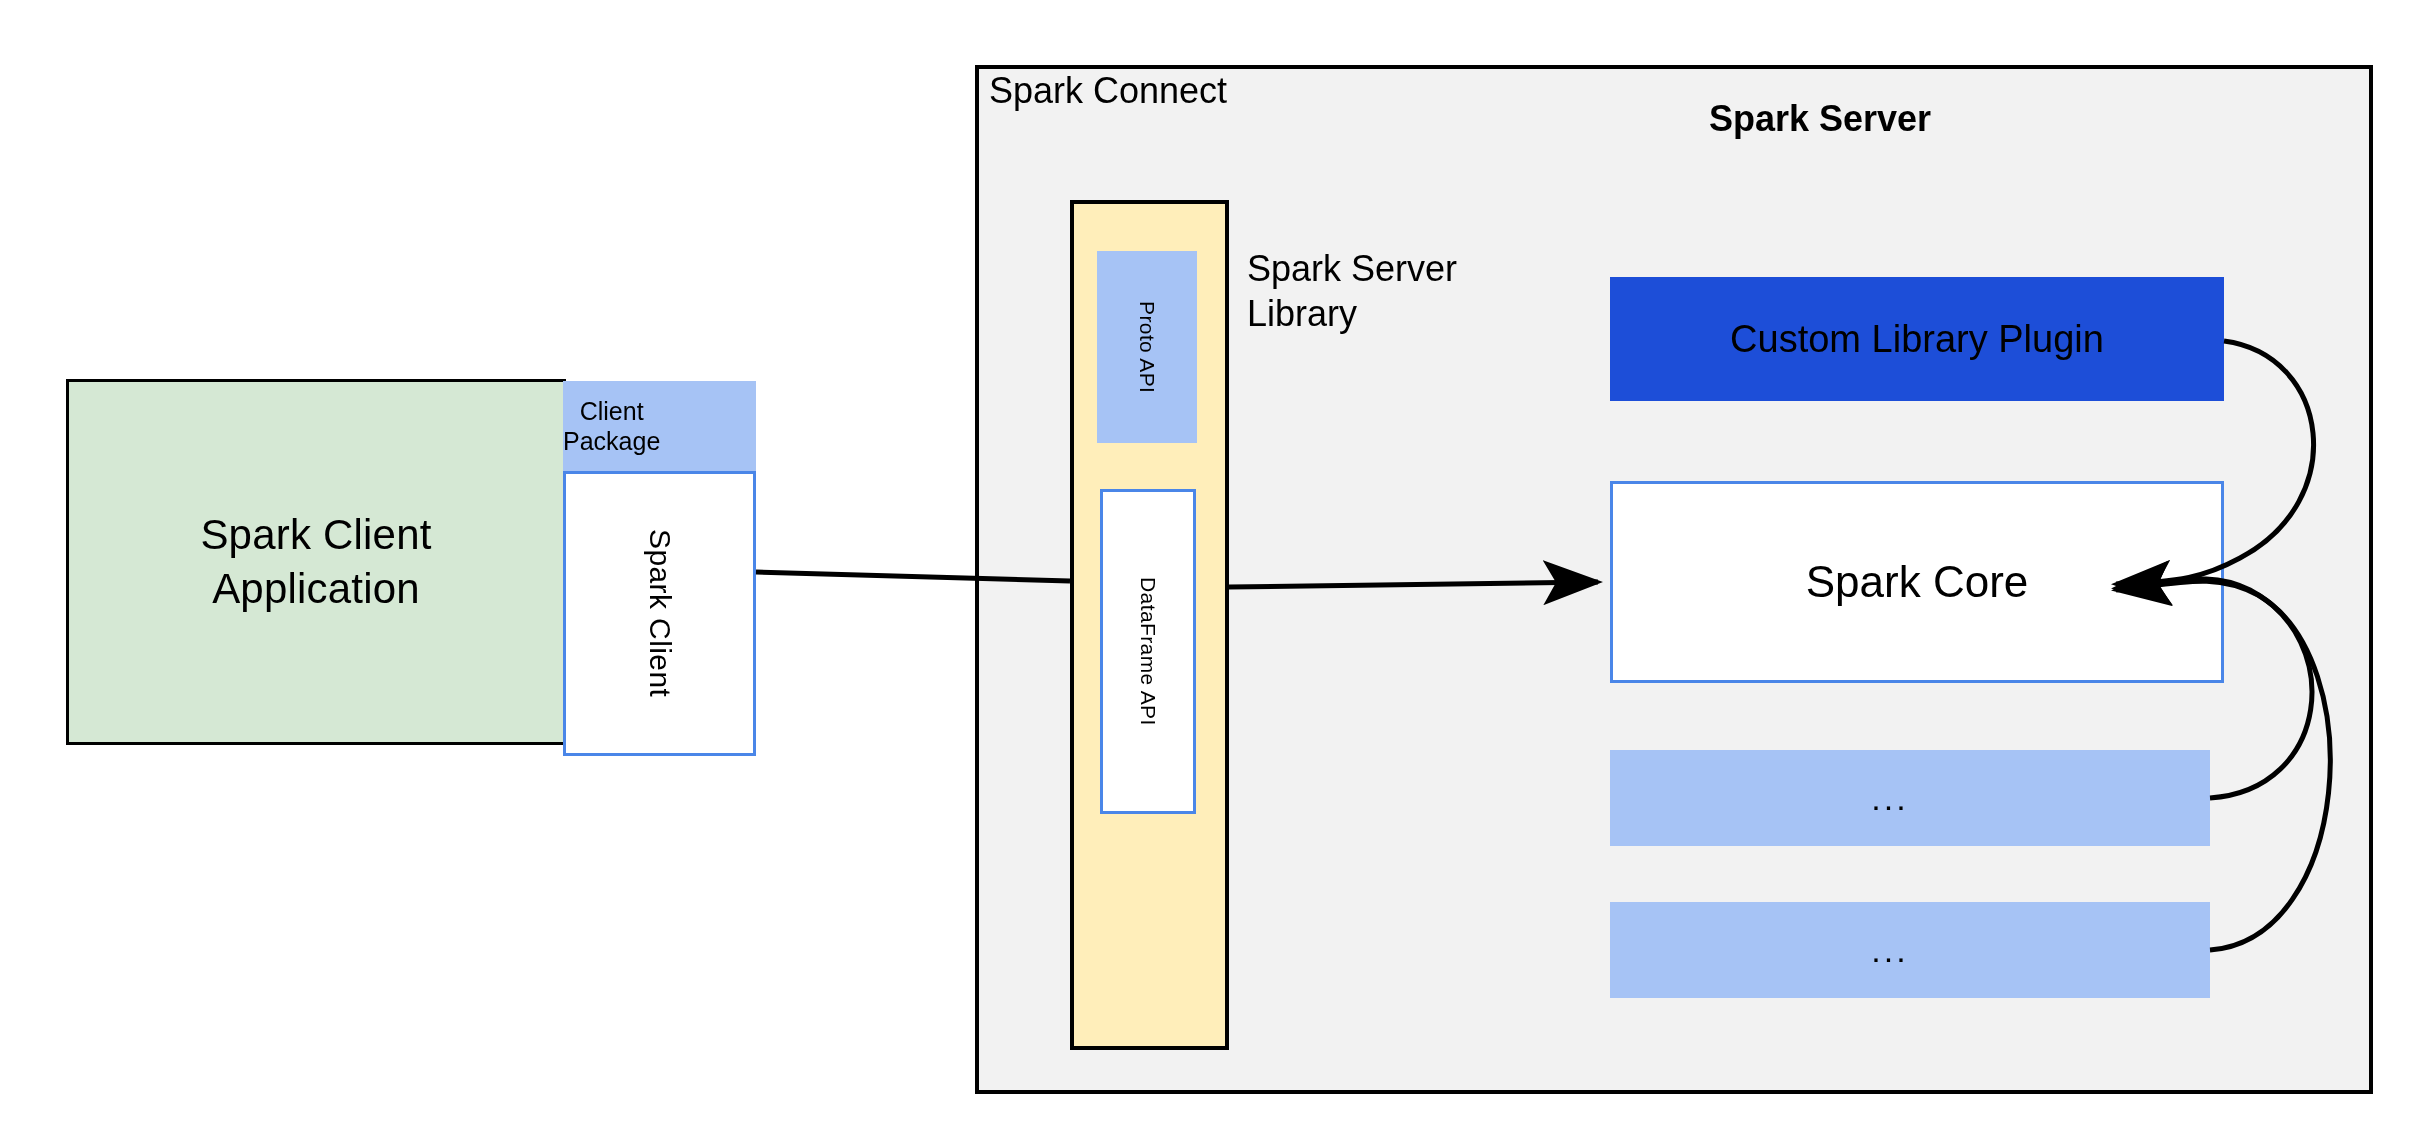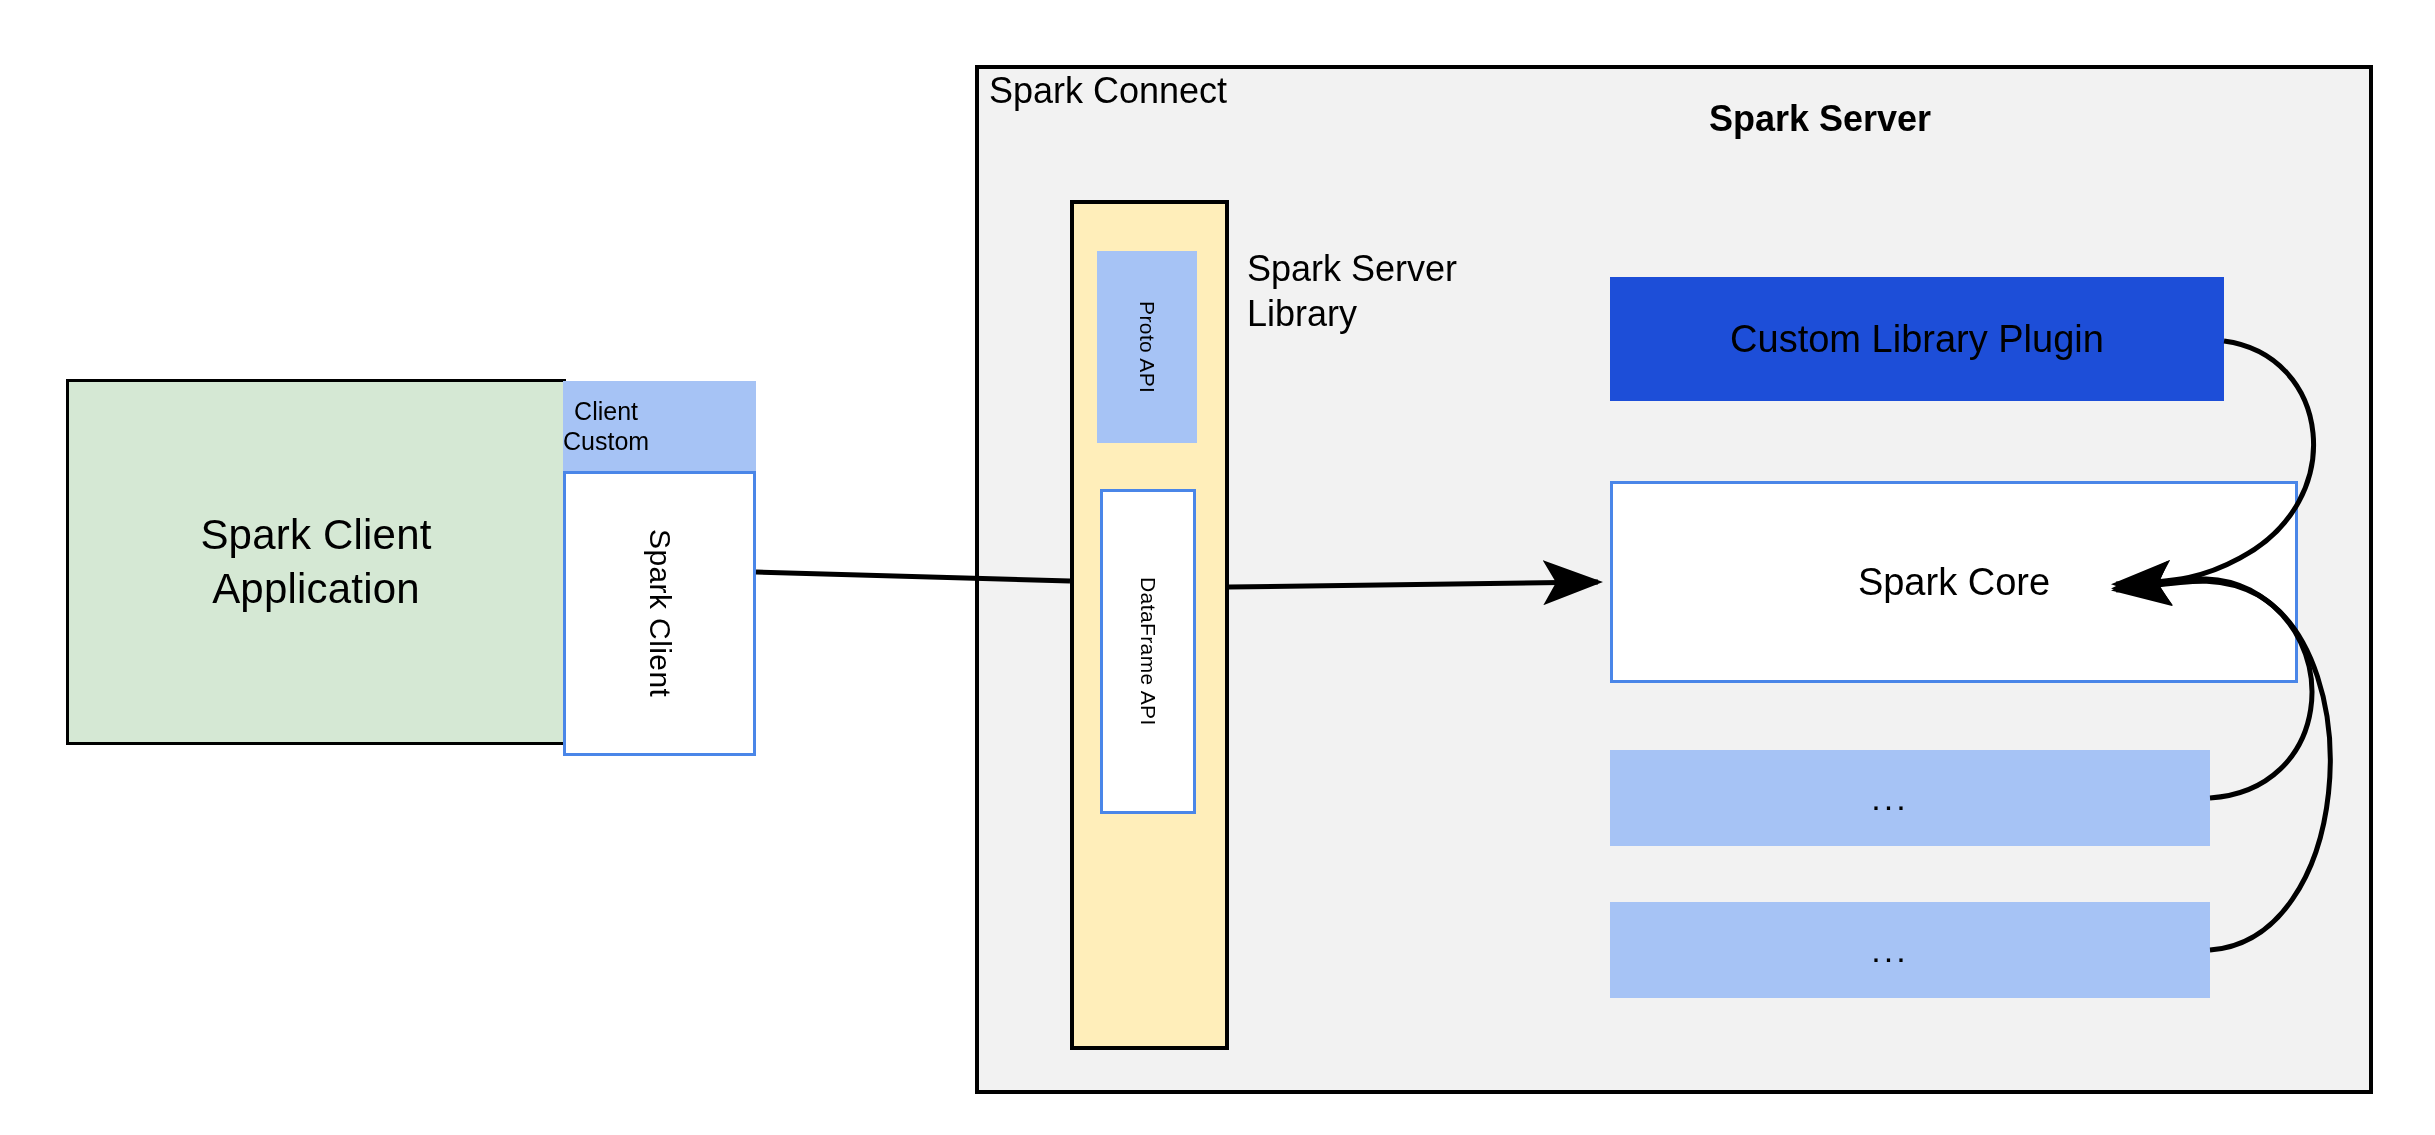--- a/index.html
+++ b/index.html
@@ -100,24 +100,24 @@
   
   .block {
     display: flex; align-items: center; justify-content: center;
   }
   .custom-plugin-box {
     left: 1610px; top: 277px; width: 614px; height: 124px;
     background: #1d4ed8;
     font-size: 38px;
   }
   .spark-core-box {
-    left: 1610px; top: 481px; width: 688px; height: 202px;
+    left: 1610px; top: 481px; width: 614px; height: 202px;
     background: #ffffff;
     border: 3px solid #4a86e8;
-    font-size: 38px;
+    font-size: 44px;
   }
   .ellipsis-box-1 {
     left: 1610px; top: 750px; width: 600px; height: 96px;
     background: #a6c3f5;
   }
   .ellipsis-box-2 {
     left: 1610px; top: 902px; width: 600px; height: 96px;
     background: #a6c3f5;
   }
   .ellipsis-text {
@@ -176,21 +176,21 @@
   <div class="abs client-app-box">
     <div>
       <div>Spark Client</div>
       <div>Application</div>
     </div>
   </div>
 
   <div class="abs client-package-box">
     <div>
       <div>Client</div>
-      <div>Custom</div>
+      <div>Package</div>
     </div>
   </div>
 
   <div class="abs spark-client-box">
     <span class="vert-label">Spark Client</span>
   </div>
 
   <svg class="abs connectors" viewBox="0 0 2435 1135" width="2435" height="1135" xmlns="http://www.w3.org/2000/svg">
     <defs>
       <marker id="arrowhead" markerWidth="12" markerHeight="9" refX="11" refY="4.5" orient="auto" markerUnits="strokeWidth">

